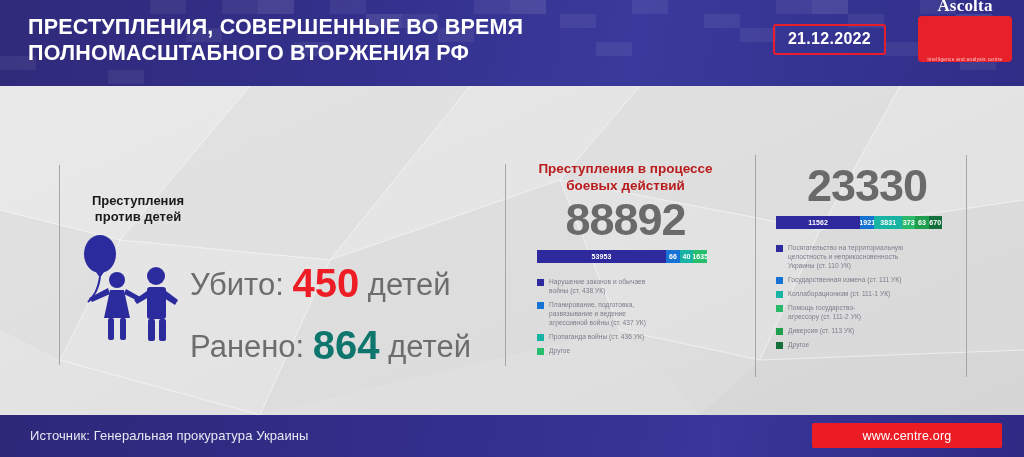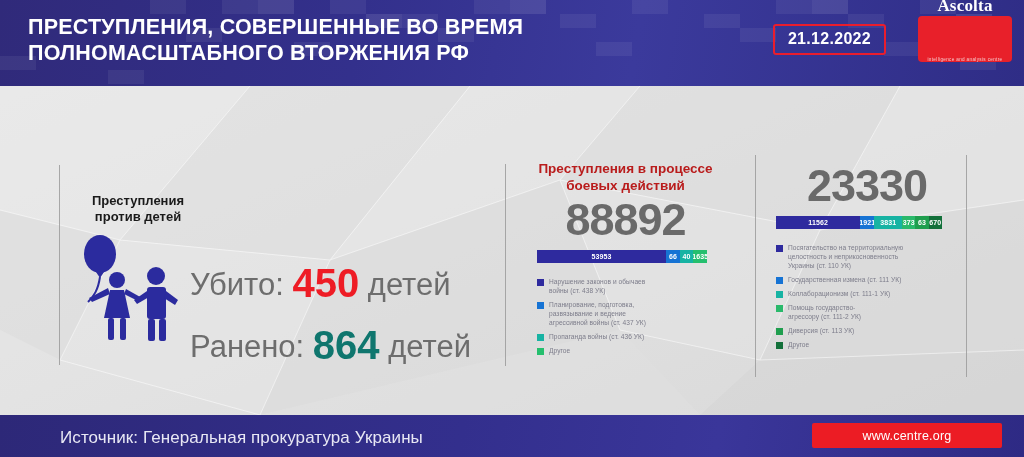--- a/index.html
+++ b/index.html
@@ -93,23 +93,23 @@
   
   .footer {
     position: absolute;
     left: 0; bottom: 0;
     width: 1024px; height: 42px;
     background: linear-gradient(100deg, #2d2878 0%, #332f8d 45%, #3a369a 70%, #2e2a84 100%);
     overflow: hidden;
   }
   .footer-source {
     position: absolute;
-    left: 60px; top: 13px;
+    left: 30px; top: 13px;
     color: #e8e8f4;
-    font-size: 17px;
+    font-size: 13px;
     letter-spacing: 0.1px;
   }
   .footer-url {
     position: absolute;
     right: 22px; top: 8px;
     width: 190px; height: 25px;
     background: #ec1c24;
     border-radius: 2px;
     color: #ffffff;
     font-size: 12.5px;

